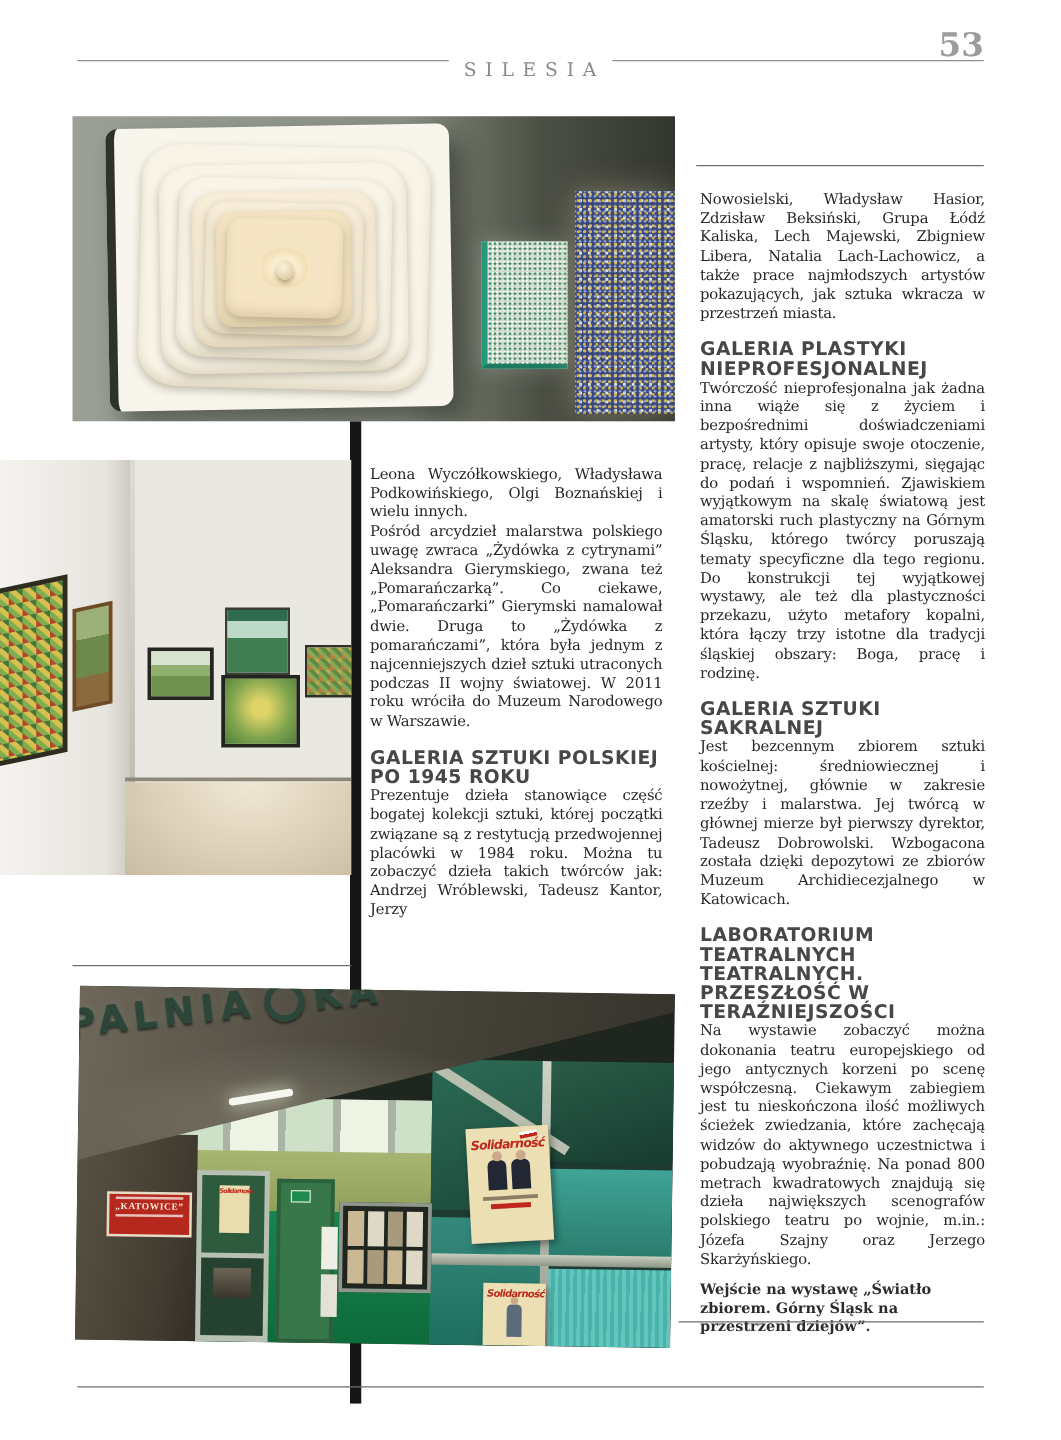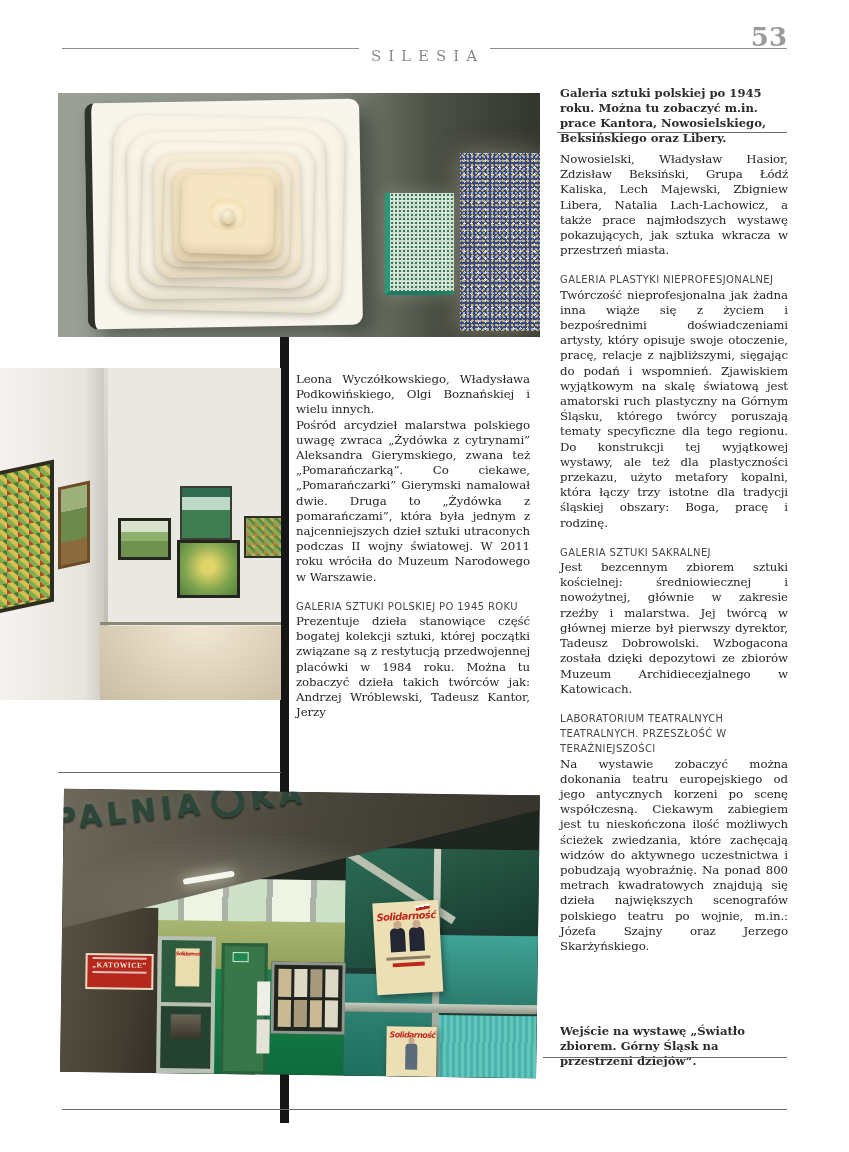--- a/index.html
+++ b/index.html
@@ -12,22 +12,22 @@
   .mag-title{font-size:15px;letter-spacing:7px;color:#8a8a8a;padding:0 6px 0 12px;font-weight:400;}
   .page-number{position:absolute;top:22px;right:62px;font-size:26px;font-weight:bold;color:#9b9b9b;}
 
   
   .rule{position:absolute;height:1px;background:#6e6e6e;z-index:1;}
 
   
   .caption{position:absolute;font-size:11.6px;line-height:15px;font-weight:700;color:#2c2c2c;z-index:1;}
   .col{position:absolute;z-index:1;}
   .body-text{font-size:11.8px;line-height:15.2px;text-align:justify;letter-spacing:-0.1px;color:#262626;margin:0;}
-  .heading{font-family:"DejaVu Sans",sans-serif;font-size:10px;line-height:15.2px;letter-spacing:0.4px;
-           color:#474747;font-weight:400;margin:14px 0 0 0;}
+  .heading{font-family:"DejaVu Sans",sans-serif;font-size:15px;line-height:15.2px;letter-spacing:0.4px;
+           color:#474747;font-weight:700;margin:14px 0 0 0;}
   .after-heading{margin-top:0;}
 
   
   .photo{position:absolute;overflow:hidden;z-index:2;}
 
   
   .photo-top{left:58px;top:93px;width:482px;height:244px;background:linear-gradient(90deg,#9aa095 0%,#8b9186 55%,#6a6f62 66%,#4b4f44 78%,#33362e 100%);}
   .pt-sculpt{position:absolute;left:28px;top:8px;width:268px;height:226px;transform:rotate(-1deg);
              background:#f8f5ec;border-radius:10px;border-left:7px solid #2f312b;
              box-shadow:10px 12px 20px rgba(20,22,18,.45);}
@@ -172,25 +172,24 @@
                 </div>
               </div>
             </div>
           </div>
         </div>
     </div>
     <div class="pt-small"></div>
     <div class="pt-big"></div>
   </div>
 
-  <div class="caption" style="left:560px;top:86px;width:228px;">Galeria sztuki polskiej po 1945 roku. Można tu zobaczyć m.in. prace Kantora, Nowosielskiego, Beksińskiego oraz Libery.</div>
   <div class="rule" style="left:557px;top:132px;width:230px;"></div>
 
   <div class="col" style="left:560px;top:152px;width:228px;">
-    <p class="body-text">Nowosielski, Władysław Hasior, Zdzisław Beksiński, Grupa Łódź Kaliska, Lech Majewski, Zbigniew Libera, Natalia Lach-Lachowicz, a także prace najmłodszych wystawę pokazujących, jak sztuka wkracza w przestrzeń miasta.</p>
+    <p class="body-text">Nowosielski, Władysław Hasior, Zdzisław Beksiński, Grupa Łódź Kaliska, Lech Majewski, Zbigniew Libera, Natalia Lach-Lachowicz, a także prace najmłodszych artystów pokazujących, jak sztuka wkracza w przestrzeń miasta.</p>
     <p class="heading">GALERIA PLASTYKI NIEPROFESJONALNEJ</p>
     <p class="body-text after-heading">Twórczość nieprofesjonalna jak żadna inna wiąże się z życiem i bezpośrednimi doświadczeniami artysty, który opisuje swoje otoczenie, pracę, relacje z najbliższymi, sięgając do podań i wspomnień. Zjawiskiem wyjątkowym na skalę światową jest amatorski ruch plastyczny na Górnym Śląsku, którego twórcy poruszają tematy specyficzne dla tego regionu. Do konstrukcji tej wyjątkowej wystawy, ale też dla plastyczności przekazu, użyto metafory kopalni, która łączy trzy istotne dla tradycji śląskiej obszary: Boga, pracę i rodzinę.</p>
     <p class="heading">GALERIA SZTUKI SAKRALNEJ</p>
     <p class="body-text after-heading">Jest bezcennym zbiorem sztuki kościelnej: średniowiecznej i nowożytnej, głównie w zakresie rzeźby i malarstwa. Jej twórcą w głównej mierze był pierwszy dyrektor, Tadeusz Dobrowolski. Wzbogacona została dzięki depozytowi ze zbiorów Muzeum Archidiecezjalnego w Katowicach.</p>
     <p class="heading">LABORATORIUM TEATRALNYCH TEATRALNYCH. PRZESZŁOŚĆ W TERAŹNIEJSZOŚCI</p>
     <p class="body-text after-heading">Na wystawie zobaczyć można dokonania teatru europejskiego od jego antycznych korzeni po scenę współczesną. Ciekawym zabiegiem jest tu nieskończona ilość możliwych ścieżek zwiedzania, które zachęcają widzów do aktywnego uczestnictwa i pobudzają wyobraźnię. Na ponad 800 metrach kwadratowych znajdują się dzieła największych scenografów polskiego teatru po wojnie, m.in.: Józefa Szajny oraz Jerzego Skarżyńskiego.</p>
   </div>
 
   <div class="col" style="left:296px;top:372px;width:234px;">
     <p class="body-text">Leona Wyczółkowskiego, Władysława Podkowińskiego, Olgi Boznańskiej i wielu innych.</p>

